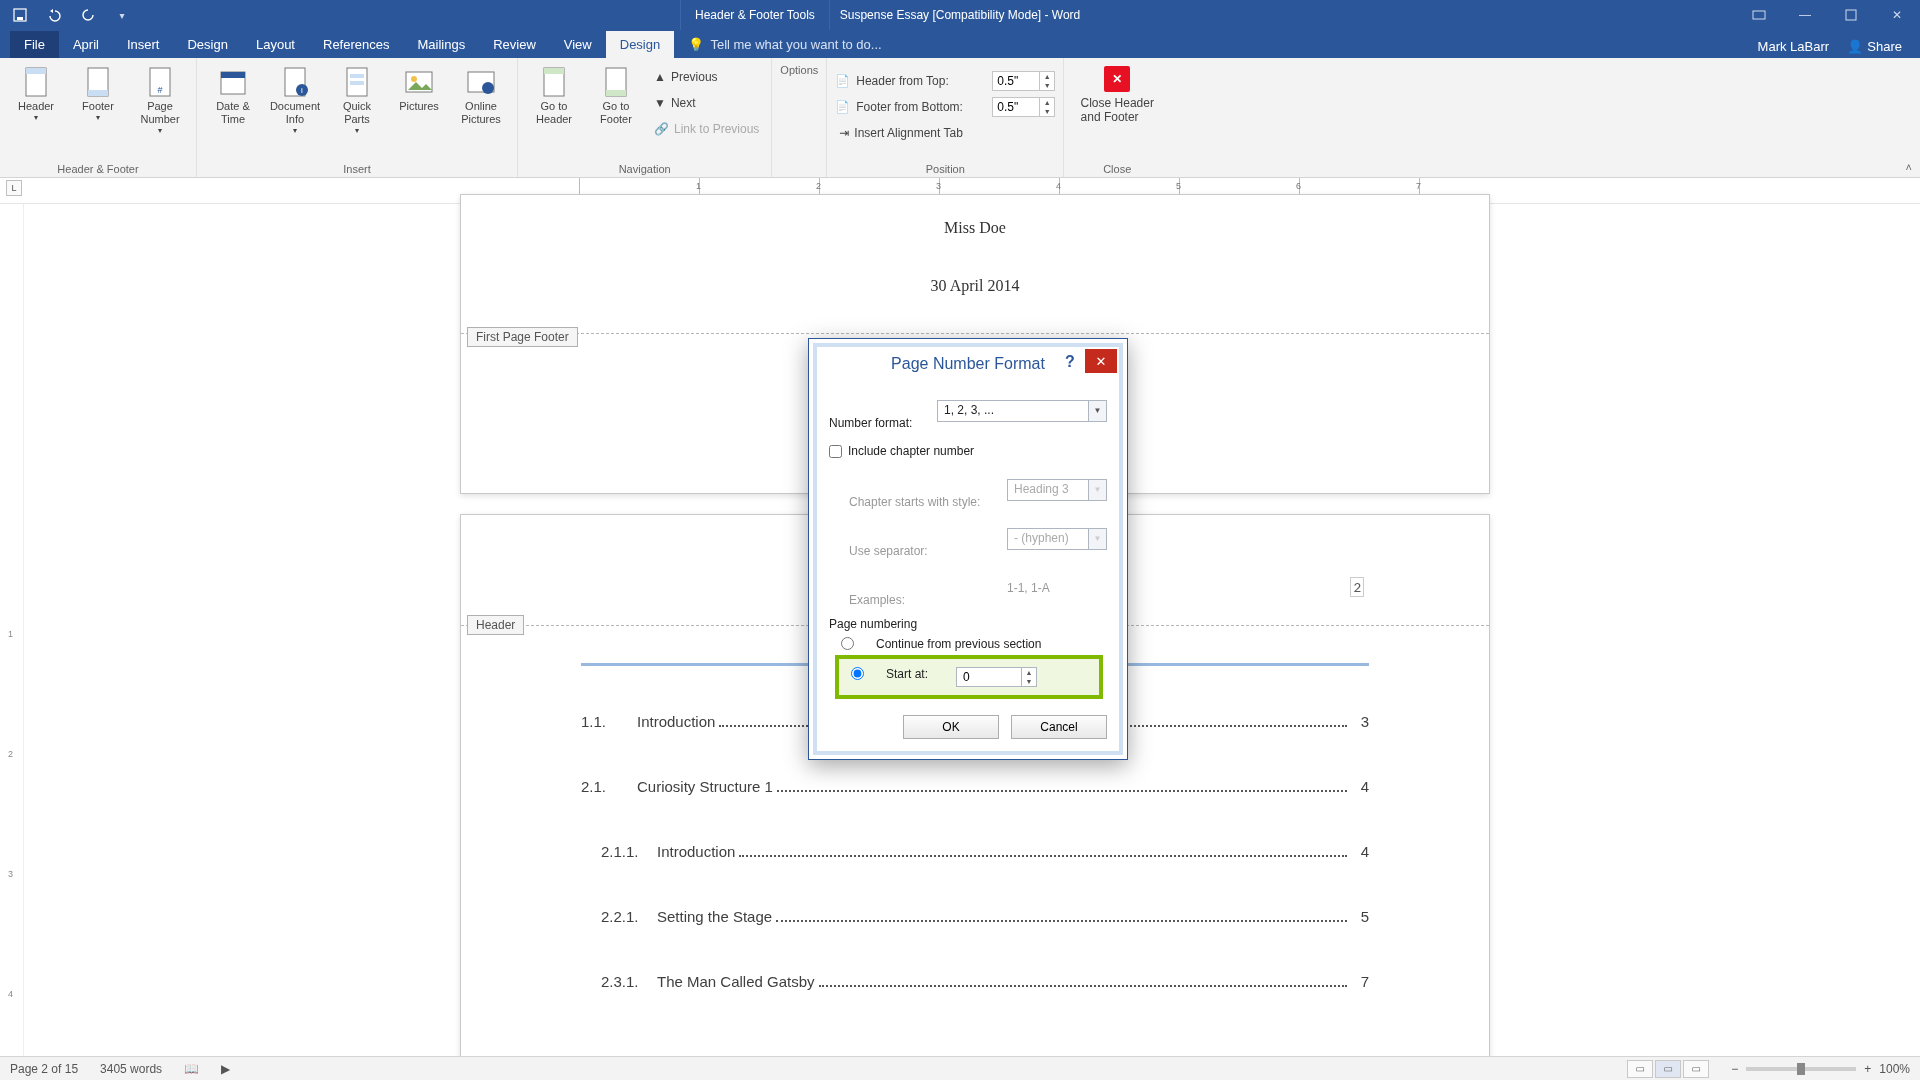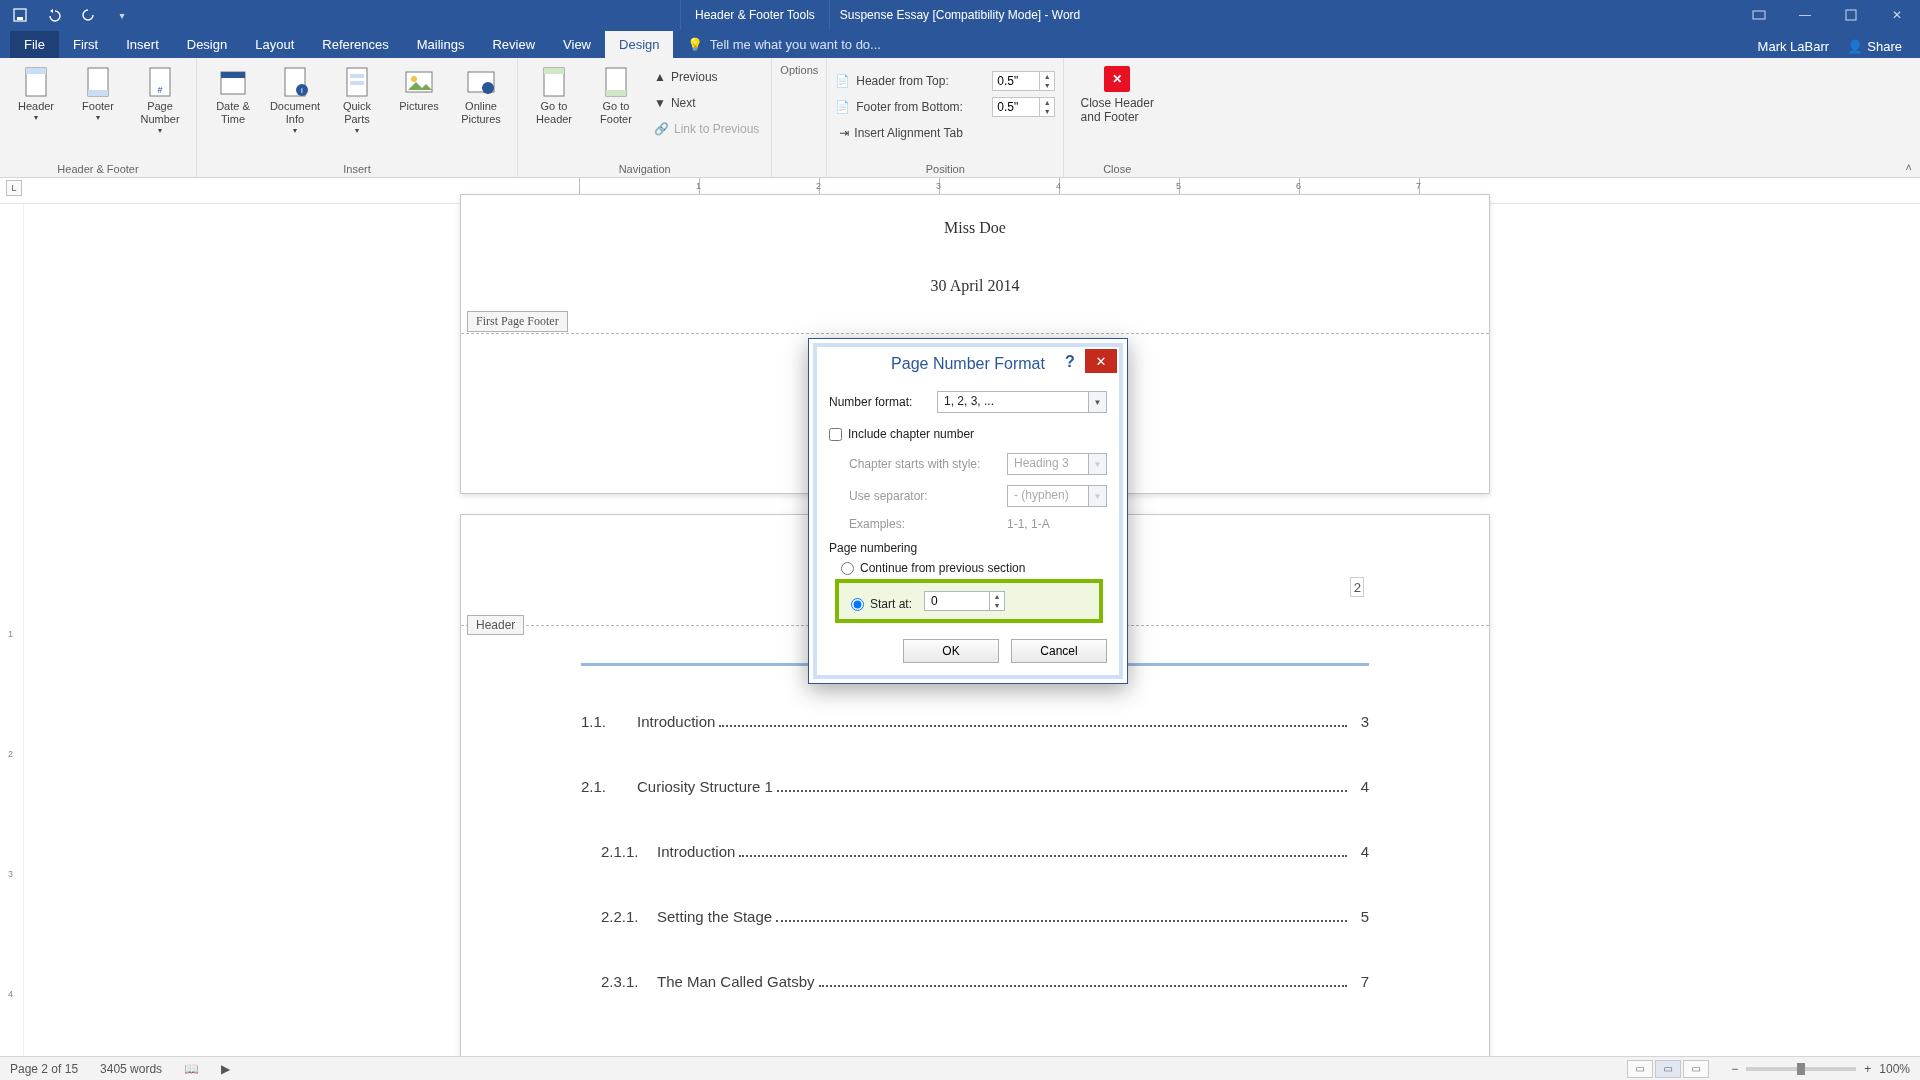--- a/index.html
+++ b/index.html
@@ -86,30 +86,30 @@
 .zoom .slider .thumb { position: absolute; top: -4px; left: 50%; width: 8px; height: 12px; background: #888; transform: translateX(-50%); }
 
 
 .dialog { position: absolute; left: 808px; top: 338px; width: 320px; background: #fff; border: 1px solid #2B579A; box-shadow: 0 6px 22px rgba(0,0,0,.35); font-size: 12px; color: #222; padding: 4px; }
 .dlg-inner { border: 4px solid #cfe0f2; }
 .dlg-title { height: 34px; display: flex; align-items: center; justify-content: center; font-size: 16px; color: #2B579A; position: relative; background: #fff; }
 .dlg-title .help { position: absolute; right: 36px; top: 4px; width: 26px; height: 22px; display: flex; align-items: center; justify-content: center; color: #2B579A; font-weight: bold; border: 1px solid transparent; }
 .dlg-title .close { position: absolute; right: 2px; top: 2px; width: 32px; height: 24px; background: #c42b1c; color: #fff; display: flex; align-items: center; justify-content: center; font-size: 13px; }
 .dlg-body { padding: 10px 12px 6px; }
 .dlg-row { display: flex; align-items: center; margin-bottom: 10px; gap: 8px; }
-.dlg-row label { width: 100px; }
+.dlg-row label { width: 100px; margin-top: 25px; }
 .combo { flex: 1; display: flex; border: 1px solid #aeb6bf; background: #fff; height: 22px; }
 .combo .cval { flex: 1; padding: 2px 6px; }
 .combo .carrow { width: 18px; border-left: 1px solid #aeb6bf; display: flex; align-items: center; justify-content: center; font-size: 8px; color: #555; background: #f2f4f7; }
 .combo.dis { color: #aaa; }
 .combo.dis .carrow { color: #ccc; }
 .chapter-block { padding-left: 20px; color: #999; }
 .chapter-block .dlg-row label { width: 150px; }
 .section-title { margin: 10px 0 6px; }
-.radio-row { display: flex; align-items: flex-end; gap: 6px; margin: 4px 0 4px 12px; }
+.radio-row { display: flex; align-items: flex-start; gap: 22px; margin: 4px 0 4px 12px; }
 .highlight-box { border: 4px solid #7FBA00; background:rgba(127,186,0,.12); padding: 4px 0 4px 8px; margin-left: 6px; margin-right: 4px; }
 .highlight-box .radio-row { margin: 4px; }
 .spin-sm { display: flex; border: 1px solid #aeb6bf; background: #fff; height: 20px; margin-left: 6px; }
 .spin-sm input { border: none; width: 64px; padding: 0 6px; font-size: 12px; outline: none; }
 .spin-sm .ar { display: flex; flex-direction: column; border-left: 1px solid #aeb6bf; }
 .spin-sm .ar span { width: 14px; height: 9px; font-size: 7px; display: flex; align-items: center; justify-content: center; color: #555; }
 .dlg-btns { display: flex; justify-content: flex-end; gap: 12px; padding: 10px 12px 12px; }
 .dlg-btns button { width: 96px; height: 24px; border: 1px solid #adadad; background: linear-gradient(#fdfdfd,#e8e8e8); font-size: 12px; }
 
 
@@ -154,21 +154,21 @@
         <svg width="12" height="12">
           <rect x="1" y="1" width="10" height="10" fill="none" stroke="#cfd9ec"></rect>
         </svg>
       </div>
     <div class="wc">✕</div>
   </div>
 </div>
 
 <div class="ribbon-tabs">
   <div class="tab file">File</div>
-  <div class="tab">First</div>
+  <div class="tab">April</div>
   <div class="tab">Insert</div>
   <div class="tab">Design</div>
   <div class="tab">Layout</div>
   <div class="tab">References</div>
   <div class="tab">Mailings</div>
   <div class="tab">Review</div>
   <div class="tab">View</div>
   <div class="tab active">Design</div>
   <div class="tellme">
     <span>💡</span>
@@ -396,21 +396,21 @@
     <span class="tick" style="top:430px;">1</span>
     <span class="tick" style="top:550px;">2</span>
     <span class="tick" style="top:670px;">3</span>
     <span class="tick" style="top:790px;">4</span>
   </div>
 
   <div class="page page1">
     <div class="doc-text-c" style="margin-top:24px;">Miss Doe</div>
     <div class="doc-text-c" style="margin-top:40px;">30 April 2014</div>
     <div class="footer-dash" style="top:138px;"></div>
-    <div class="footer-tag" style="left:6px; top:116px;font-family:Liberation Serif, serif;">First Page Footer</div>
+    <div class="footer-tag" style="left:6px; top:132px;">First Page Footer</div>
   </div>
 
   <div class="page page2">
     <div class="footer-dash" style="top:110px;"></div>
     <div class="footer-tag" style="left:6px; top:100px;">Header</div>
     <div class="hdr-num">2</div>
 
     <div style="position:absolute; left:120px; right:120px; top:120px;text-align:center;">
       <div class="toc-title">Table of Contents</div>
       <div class="toc-underline"></div>

